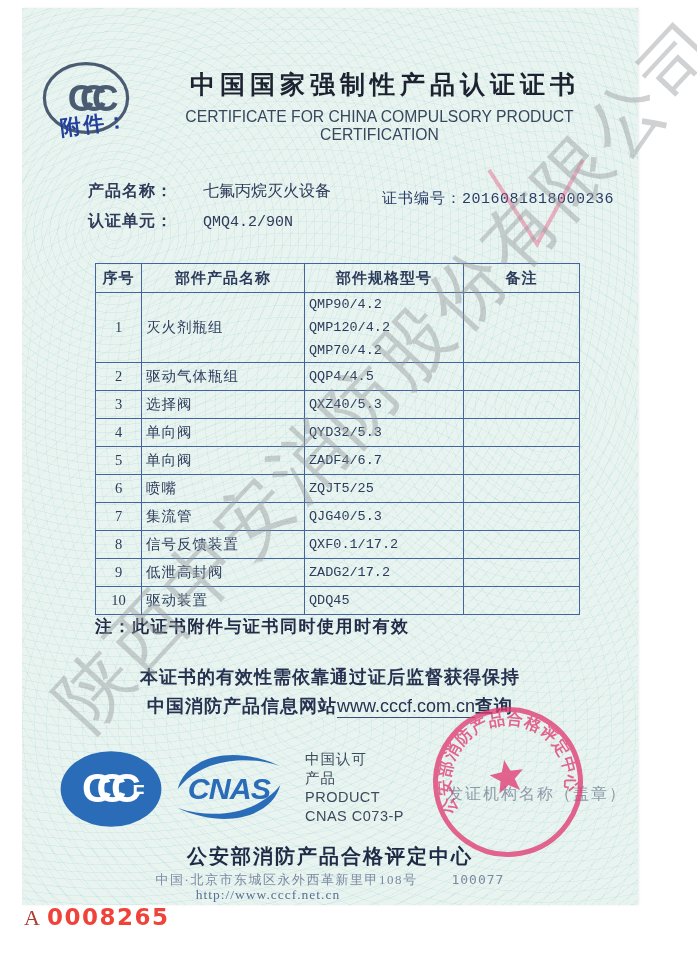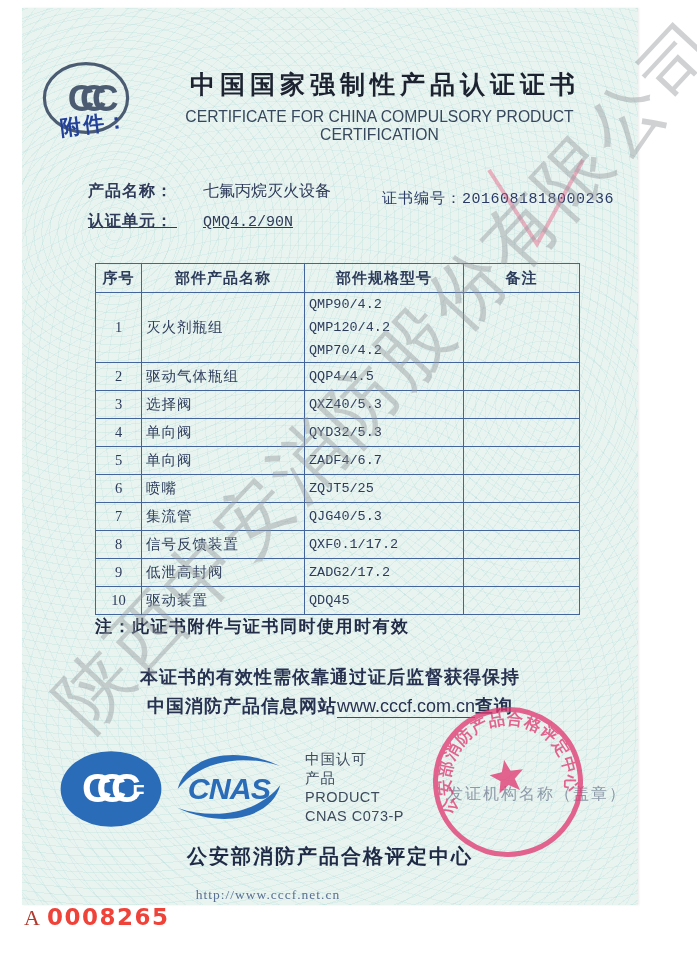--- a/index.html
+++ b/index.html
@@ -157,21 +157,21 @@
   </div>
 
   <svg class="abs stamp-frag" viewBox="0 0 130 120">
     <polyline points="12,22 60,96 106,12" fill="none" stroke="rgba(228,80,125,0.42)" stroke-width="4"></polyline>
   </svg>
 
   <div class="abs field" style="left:66px; top:173px;">
     <span class="lbl">产品名称：</span>
     <span class="val" style="margin-left:26px;">七氟丙烷灭火设备</span>
   </div>
-  <div class="abs field" style="left:66px; top:203px;text-decoration:underline;">
+  <div class="abs field" style="left:66px; top:203px;">
     <span class="lbl">认证单元：</span>
     <span class="val mono" style="margin-left:26px; font-size:15px;">QMQ4.2/90N</span>
   </div>
 
   <table class="comp">
     <colgroup>
         <col style="width:46px">
         <col style="width:163px">
         <col style="width:159px">
         <col style="width:116px">
@@ -303,19 +303,22 @@
       <circle cx="70" cy="70" r="65" fill="none" stroke="#e03a72" stroke-width="4.5"></circle>
       <polygon points="70,50 74.0,60.5 85.2,61.1 76.5,68.1 79.4,78.9 70,72.8 60.6,78.9 63.5,68.1 54.8,61.1 66.0,60.5"></polygon>
       <path id="sealArc" d="M 21.1 87.8 A 52 52 0 1 1 118.9 87.8" fill="none" stroke="none"></path>
       <text font-family="Liberation Serif, serif" font-size="14.5" font-weight="bold" letter-spacing="0.8">
         <textPath href="#sealArc" startOffset="0">公安部消防产品合格评定中心</textPath>
       </text>
     </g>
   </svg>
 
   <div class="abs f-org">公安部消防产品合格评定中心</div>
+  <div class="abs f-addr">
+    <span>中国·北京市东城区永外西革新里甲108号</span><span class="post">100077</span>
+  </div>
   <div class="abs f-web">http://www.cccf.net.cn</div>
 
 </div>
 
 <div class="serial">
   <span class="pfx">A</span><span class="digits">0008265</span>
 </div>
 
 </body></html>

